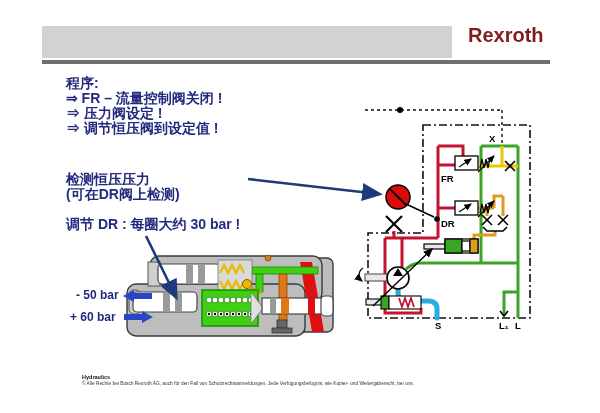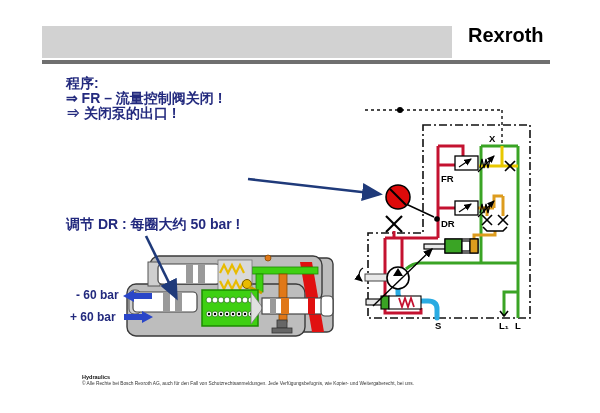--- a/index.html
+++ b/index.html
@@ -5,21 +5,21 @@
   html,body{margin:0;padding:0;background:#fff;}
   #slide{position:relative;width:600px;height:413px;background:#fff;overflow:hidden;
          font-family:"Liberation Sans",sans-serif;}
   .abs{position:absolute;}
   
   #title-band{left:42px;top:26px;width:410px;height:32px;background:#d2d2d2;}
   #title{left:68px;top:28px;font-family:"Liberation Serif",serif;font-size:24px;
          font-weight:bold;color:#000;letter-spacing:2px;}
   #underline{left:42px;top:60px;width:508px;height:4px;background:#6f6f6f;}
   #logo{left:468px;top:25px;width:120px;}
-  #logo .brand{font-size:20px;font-weight:bold;color:#000000;line-height:20px;}
+  #logo .brand{font-size:20px;font-weight:bold;color:#7f1d1d;line-height:20px;}
   #logo .sub{font-size:11px;color:#7d848a;line-height:13px;}
   
   .navy{color:#232a7e;font-weight:bold;font-size:14px;line-height:15px;white-space:nowrap;}
   #proc{left:66px;top:76px;}
   #check{left:66px;top:172px;}
   #adjust{left:66px;top:217px;}
   .barlab{font-size:12px;}
   #minusbar{left:76px;top:288px;}
   #plusbar{left:70px;top:310px;}
   
@@ -243,27 +243,32 @@
 
   <div class="abs" id="title-band"></div>
   <div class="abs" id="underline"></div>
   <div class="abs" id="logo">
     <div class="brand">Rexroth</div>
   </div>
 
   <div class="abs navy" id="proc">
     <div>程序:</div>
     <div>⇒ FR – 流量控制阀关闭 !</div>
-    <div>⇒ 关闭泵的出口 !</div>
-  </div>
-
-
-  <div class="abs navy" id="adjust">调节 DR : 每圈大约 50 bar !</div>
-
-  <div class="abs navy barlab" id="minusbar">- 60 bar</div>
+    <div>⇒ 压力阀设定 !</div>
+    <div>⇒ 调节恒压阀到设定值 !</div>
+  </div>
+
+  <div class="abs navy" id="check">
+    <div>检测恒压压力</div>
+    <div>(可在DR阀上检测)</div>
+  </div>
+
+  <div class="abs navy" id="adjust">调节 DR : 每圈大约 30 bar !</div>
+
+  <div class="abs navy barlab" id="minusbar">- 50 bar</div>
   <div class="abs navy barlab" id="plusbar">+ 60 bar</div>
 
   <div class="abs" id="footer">
     <div class="f1">Hydraulics</div>
     <div class="f2">© Alle Rechte bei Bosch Rexroth AG, auch für den Fall von Schutzrechtsanmeldungen. Jede Verfügungsbefugnis, wie Kopier- und Weitergaberecht, bei uns.</div>
   </div>
 
 </div>
 
 </body></html>

